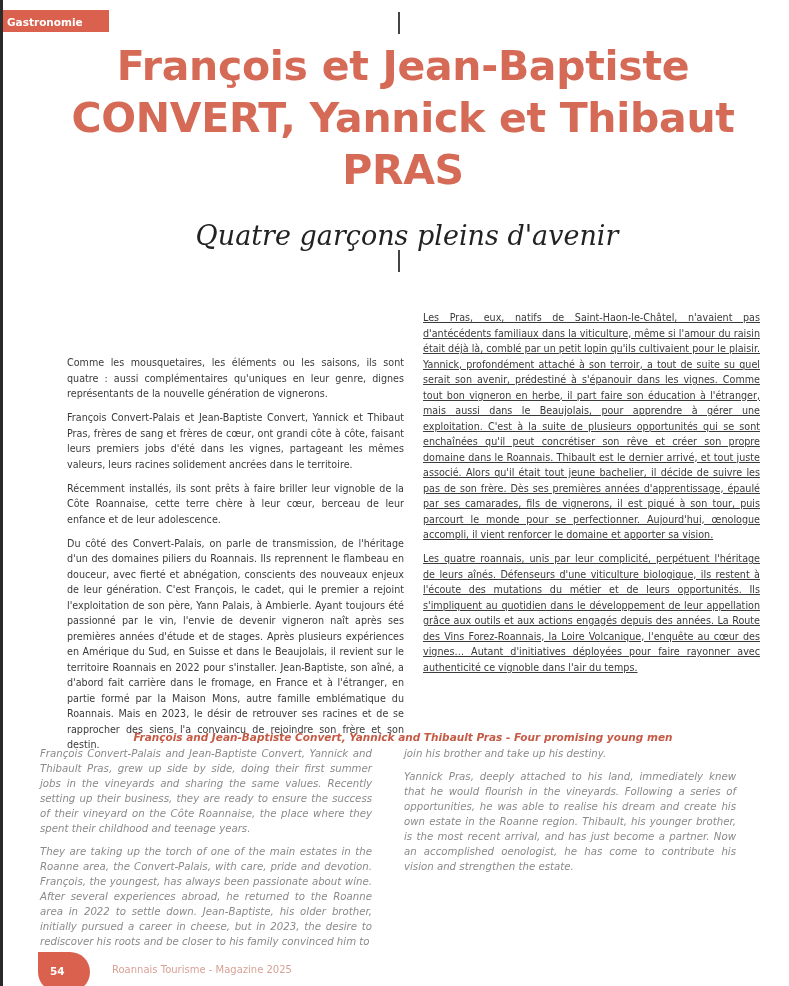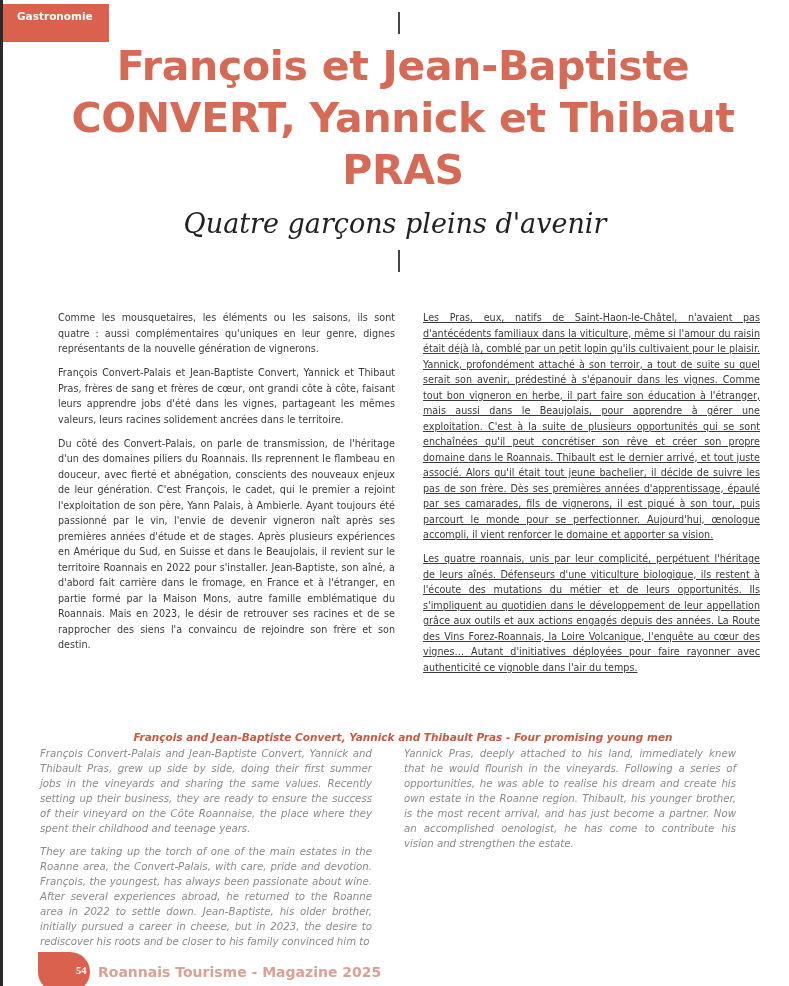--- a/index.html
+++ b/index.html
@@ -3,46 +3,46 @@
 <meta charset="utf-8">
 <style>
   html, body { margin: 0; padding: 0; }
   body {
     width: 789px; height: 986px; overflow: hidden; position: relative;
     background: #ffffff;
     font-family: "Liberation Sans", sans-serif;
   }
   .left-edge { position: absolute; left: 0; top: 0; width: 3px; height: 986px; background: #2a2a2a; }
   .tag {
-    position: absolute; left: 3px; top: 4px; width: 106px; height: 38px;
+    position: absolute; left: 3px; top: 10px; width: 106px; height: 22px;
     background: #d9614d; color: #fff; font-weight: bold; font-size: 10.5px;
-    line-height: 25px; box-sizing: border-box; padding-left: 14px;
+    line-height: 25px; box-sizing: border-box; padding-left: 4px;
     font-family: "DejaVu Sans", sans-serif;
   }
   .vline { position: absolute; left: 398px; width: 2px; background: #444; }
   .vline.top { top: 12px; height: 22px; }
   .vline.bottom { top: 250px; height: 22px; }
   .title {
     position: absolute; left: 40px; width: 710px; top: 32px;
     text-align: center; color: #d56b56;
     font-family: "DejaVu Sans", sans-serif; font-weight: bold;
     font-size: 41px; line-height: 52px; letter-spacing: -0.3px; margin: 8px;
   }
   .subtitle {
     position: absolute; left: 150px; width: 490px; top: 206px;
     text-align: center; color: #222;
     font-family: "DejaVu Serif", serif; font-style: italic;
-    font-size: 27px; line-height: 36px; margin: 0;
+    font-size: 27px; line-height: 36px; margin: 12px;
   }
   .col {
     position: absolute; top: 310px; width: 337px;
     font-family: "DejaVu Sans", sans-serif; font-size: 9.6px; line-height: 15.5px;
     color: #3a3a3a; text-align: justify;
   }
-  .col.left { left: 58px; }
+  .col.left { left: 67px; margin-top: 45px; }
   .col.right { left: 423px; text-decoration: underline; }
   .col p { margin: 0 0 8.5px 0; }
   .en-title {
     position: absolute; left: 40px; width: 710px; top: 723px; text-align: center;
     color: #c55a45; font-family: "DejaVu Sans", sans-serif; font-weight: bold;
     font-style: italic; font-size: 10.5px; margin: 8px;
   }
   .en-col {
     position: absolute; top: 746px; width: 332px;
     font-family: "DejaVu Sans", sans-serif; font-style: italic;
@@ -50,55 +50,57 @@
   }
   .en-col.left { left: 40px; }
   .en-col.right { left: 404px; }
   .en-col p { margin: 0 0 8px 0; }
   .page-badge {
     position: absolute; left: 38px; top: 952px; width: 52px; height: 40px;
     background: #d9614d; border-radius: 0 26px 26px 26px;
     color: #fff; font-weight: bold; font-size: 10.5px;
     font-family: "DejaVu Sans", sans-serif;
   }
-  .page-badge span { position: absolute; left: 38px; top: 13px; font-family: Liberation Serif, serif; }
+  .page-badge span { position: absolute; left: 12px; top: 13px; }
   .footer-text {
-    position: absolute; left: 98px; top: 964px;
-    color: #d9a195; font-family: "DejaVu Sans", sans-serif; font-size: 14px; font-weight: bold;
+    position: absolute; left: 112px; top: 964px;
+    color: #d9a195; font-family: "DejaVu Sans", sans-serif; font-size: 10px;
   }
 </style>
 </head>
 <body>
 
 <div class="left-edge"></div>
 <div class="tag">Gastronomie</div>
 <div class="vline top"></div>
 
 <h1 class="title">François et Jean-Baptiste CONVERT, Yannick et Thibaut PRAS</h1>
 <p class="subtitle">Quatre garçons pleins d'avenir</p>
 <div class="vline bottom"></div>
 
 <div class="col left">
   <p>Comme les mousquetaires, les éléments ou les saisons, ils sont quatre : aussi complémentaires qu'uniques en leur genre, dignes représentants de la nouvelle génération de vignerons.</p>
-  <p>François Convert-Palais et Jean-Baptiste Convert, Yannick et Thibaut Pras, frères de sang et frères de cœur, ont grandi côte à côte, faisant leurs apprendre jobs d'été dans les vignes, partageant les mêmes valeurs, leurs racines solidement ancrées dans le territoire.</p>
+  <p>François Convert-Palais et Jean-Baptiste Convert, Yannick et Thibaut Pras, frères de sang et frères de cœur, ont grandi côte à côte, faisant leurs premiers jobs d'été dans les vignes, partageant les mêmes valeurs, leurs racines solidement ancrées dans le territoire.</p>
+  <p>Récemment installés, ils sont prêts à faire briller leur vignoble de la Côte Roannaise, cette terre chère à leur cœur, berceau de leur enfance et de leur adolescence.</p>
   <p>Du côté des Convert-Palais, on parle de transmission, de l'héritage d'un des domaines piliers du Roannais. Ils reprennent le flambeau en douceur, avec fierté et abnégation, conscients des nouveaux enjeux de leur génération. C'est François, le cadet, qui le premier a rejoint l'exploitation de son père, Yann Palais, à Ambierle. Ayant toujours été passionné par le vin, l'envie de devenir vigneron naît après ses premières années d'étude et de stages. Après plusieurs expériences en Amérique du Sud, en Suisse et dans le Beaujolais, il revient sur le territoire Roannais en 2022 pour s'installer. Jean-Baptiste, son aîné, a d'abord fait carrière dans le fromage, en France et à l'étranger, en partie formé par la Maison Mons, autre famille emblématique du Roannais. Mais en 2023, le désir de retrouver ses racines et de se rapprocher des siens l'a convaincu de rejoindre son frère et son destin.</p>
 </div>
 
 <div class="col right">
   <p>Les Pras, eux, natifs de Saint-Haon-le-Châtel, n'avaient pas d'antécédents familiaux dans la viticulture, même si l'amour du raisin était déjà là, comblé par un petit lopin qu'ils cultivaient pour le plaisir. Yannick, profondément attaché à son terroir, a tout de suite su quel serait son avenir, prédestiné à s'épanouir dans les vignes. Comme tout bon vigneron en herbe, il part faire son éducation à l'étranger, mais aussi dans le Beaujolais, pour apprendre à gérer une exploitation. C'est à la suite de plusieurs opportunités qui se sont enchaînées qu'il peut concrétiser son rêve et créer son propre domaine dans le Roannais. Thibault est le dernier arrivé, et tout juste associé. Alors qu'il était tout jeune bachelier, il décide de suivre les pas de son frère. Dès ses premières années d'apprentissage, épaulé par ses camarades, fils de vignerons, il est piqué à son tour, puis parcourt le monde pour se perfectionner. Aujourd'hui, œnologue accompli, il vient renforcer le domaine et apporter sa vision.</p>
   <p>Les quatre roannais, unis par leur complicité, perpétuent l'héritage de leurs aînés. Défenseurs d'une viticulture biologique, ils restent à l'écoute des mutations du métier et de leurs opportunités. Ils s'impliquent au quotidien dans le développement de leur appellation grâce aux outils et aux actions engagés depuis des années. La Route des Vins Forez-Roannais, la Loire Volcanique, l'enquête au cœur des vignes… Autant d'initiatives déployées pour faire rayonner avec authenticité ce vignoble dans l'air du temps.</p>
 </div>
 
 <h2 class="en-title">François and Jean-Baptiste Convert, Yannick and Thibault Pras - Four promising young men</h2>
 
 <div class="en-col left">
   <p>François Convert-Palais and Jean-Baptiste Convert, Yannick and Thibault Pras, grew up side by side, doing their first summer jobs in the vineyards and sharing the same values. Recently setting up their business, they are ready to ensure the success of their vineyard on the Côte Roannaise, the place where they spent their childhood and teenage years.</p>
   <p>They are taking up the torch of one of the main estates in the Roanne area, the Convert-Palais, with care, pride and devotion. François, the youngest, has always been passionate about wine. After several experiences abroad, he returned to the Roanne area in 2022 to settle down. Jean-Baptiste, his older brother, initially pursued a career in cheese, but in 2023, the desire to rediscover his roots and be closer to his family convinced him to</p>
 </div>
 
 <div class="en-col right">
+  <p>join his brother and take up his destiny.</p>
   <p>Yannick Pras, deeply attached to his land, immediately knew that he would flourish in the vineyards. Following a series of opportunities, he was able to realise his dream and create his own estate in the Roanne region. Thibault, his younger brother, is the most recent arrival, and has just become a partner. Now an accomplished oenologist, he has come to contribute his vision and strengthen the estate.</p>
 </div>
 
 <div class="page-badge">
   <span>54</span>
 </div>
 <div class="footer-text">Roannais Tourisme - Magazine 2025</div>
 
 </body></html>

